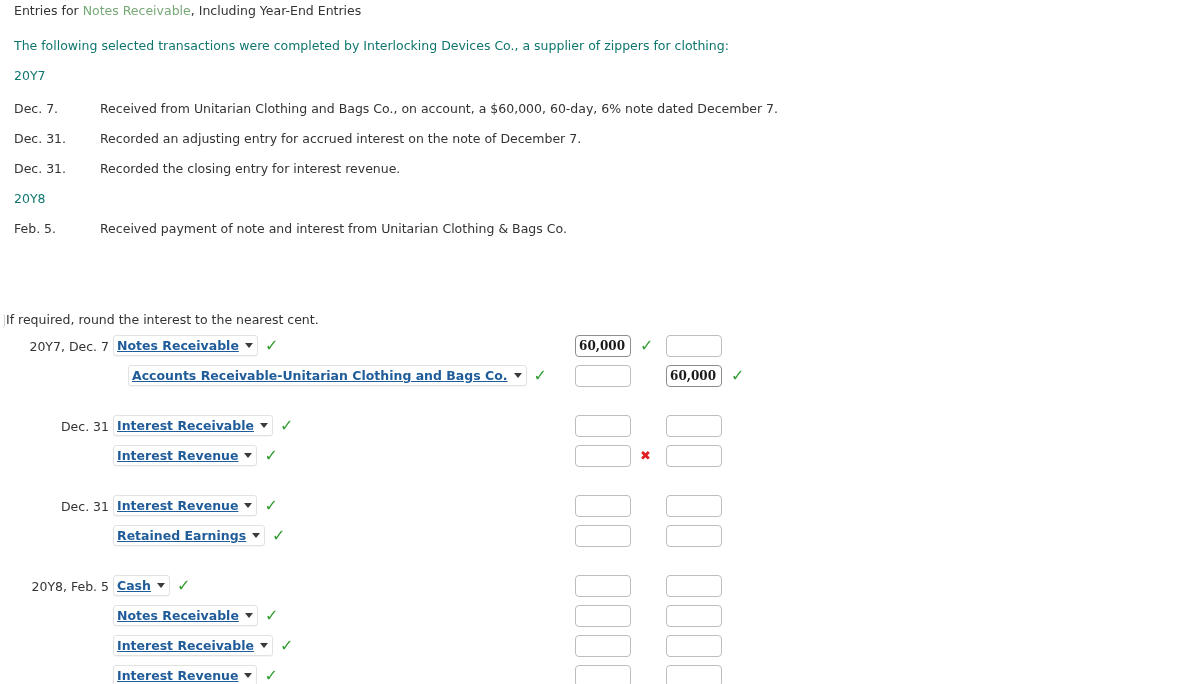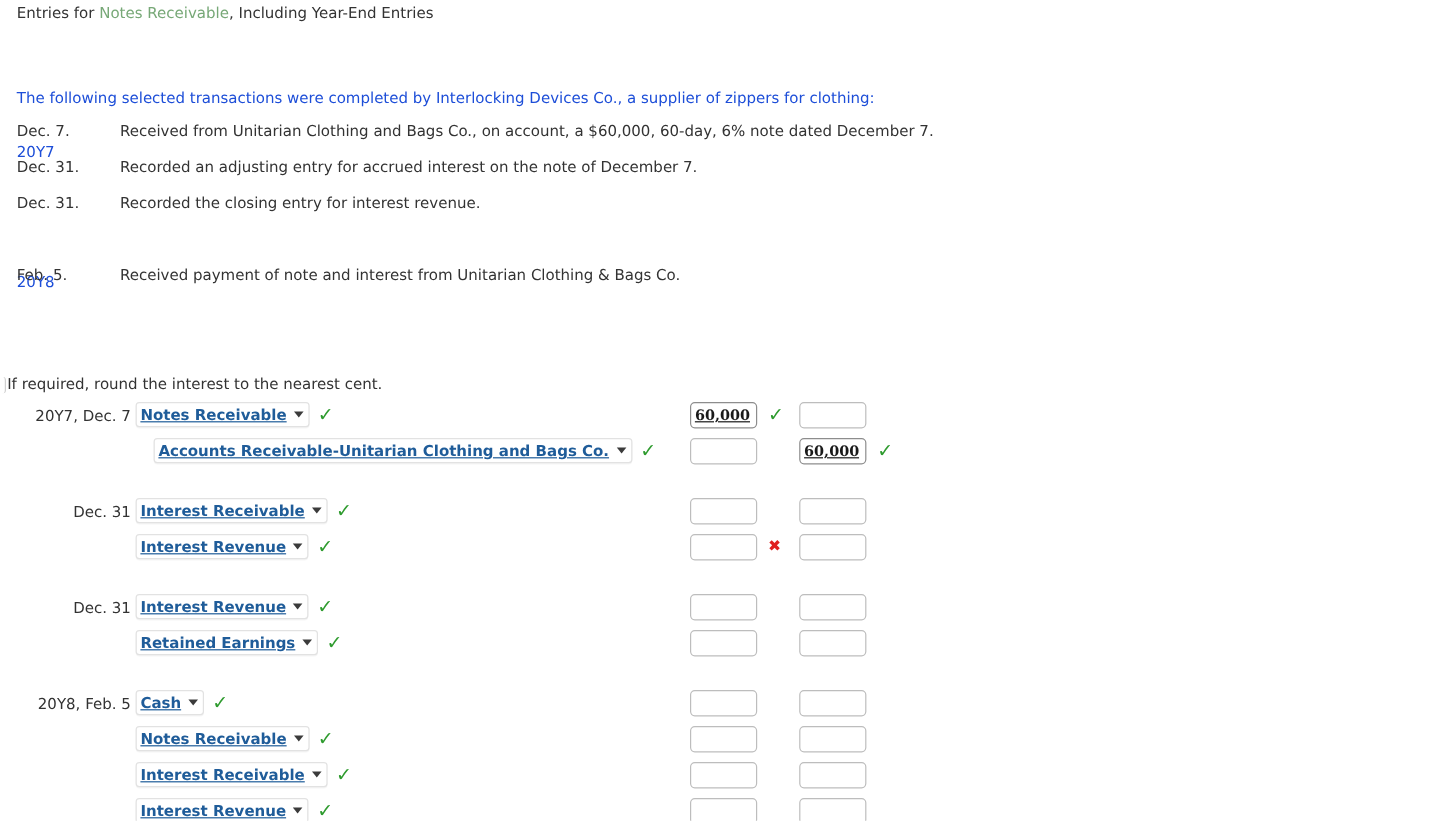--- a/index.html
+++ b/index.html
@@ -32,26 +32,25 @@
     color: #333333;
     white-space: nowrap;
   }
   .prob-title .hl {
     color: #77a877;
   }
   .intro-line {
     position: absolute;
     left: 14px;
     font-size: 12.5px;
-    color: #1d4ed8;
-    white-space: nowrap;
-    margin-top: 36px;
+    color: #0f766e;
+    white-space: nowrap;
   }
   .intro-line.l-statement { top: 38px; }
-  .intro-line.l-y7  { top: 83px; }
+  .intro-line.l-y7  { top: 68px; }
   .intro-line.l-y8  { top: 191px; }
 
   .tx-row {
     position: absolute;
     left: 14px;
     font-size: 12.5px;
     color: #333333;
     white-space: nowrap;
   }
   .tx-row .tx-date {
@@ -176,21 +175,21 @@
     font-family: "DejaVu Serif", "Liberation Serif", serif;
     font-size: 12px;
     font-weight: bold;
     color: #1a1a1a;
     text-align: right;
     padding: 0 5px 0 2px;
     line-height: 20px;
     outline: none;
   }
   .amt.light { border-color: #bdbdbd; }
-  .amt.dark  { border-color: #8d8d8d; text-decoration: underline; }
+  .amt.dark  { border-color: #8d8d8d; }
 
   .col-debit  { left: 575px; }
   .col-credit { left: 666px; }
 </style>
 </head>
 <body>
 
 <div class="page">
 
   <div class="prob-title"><span>Entries for </span><span class="hl">Notes Receivable</span><span>, Including Year-End Entries</span></div>

